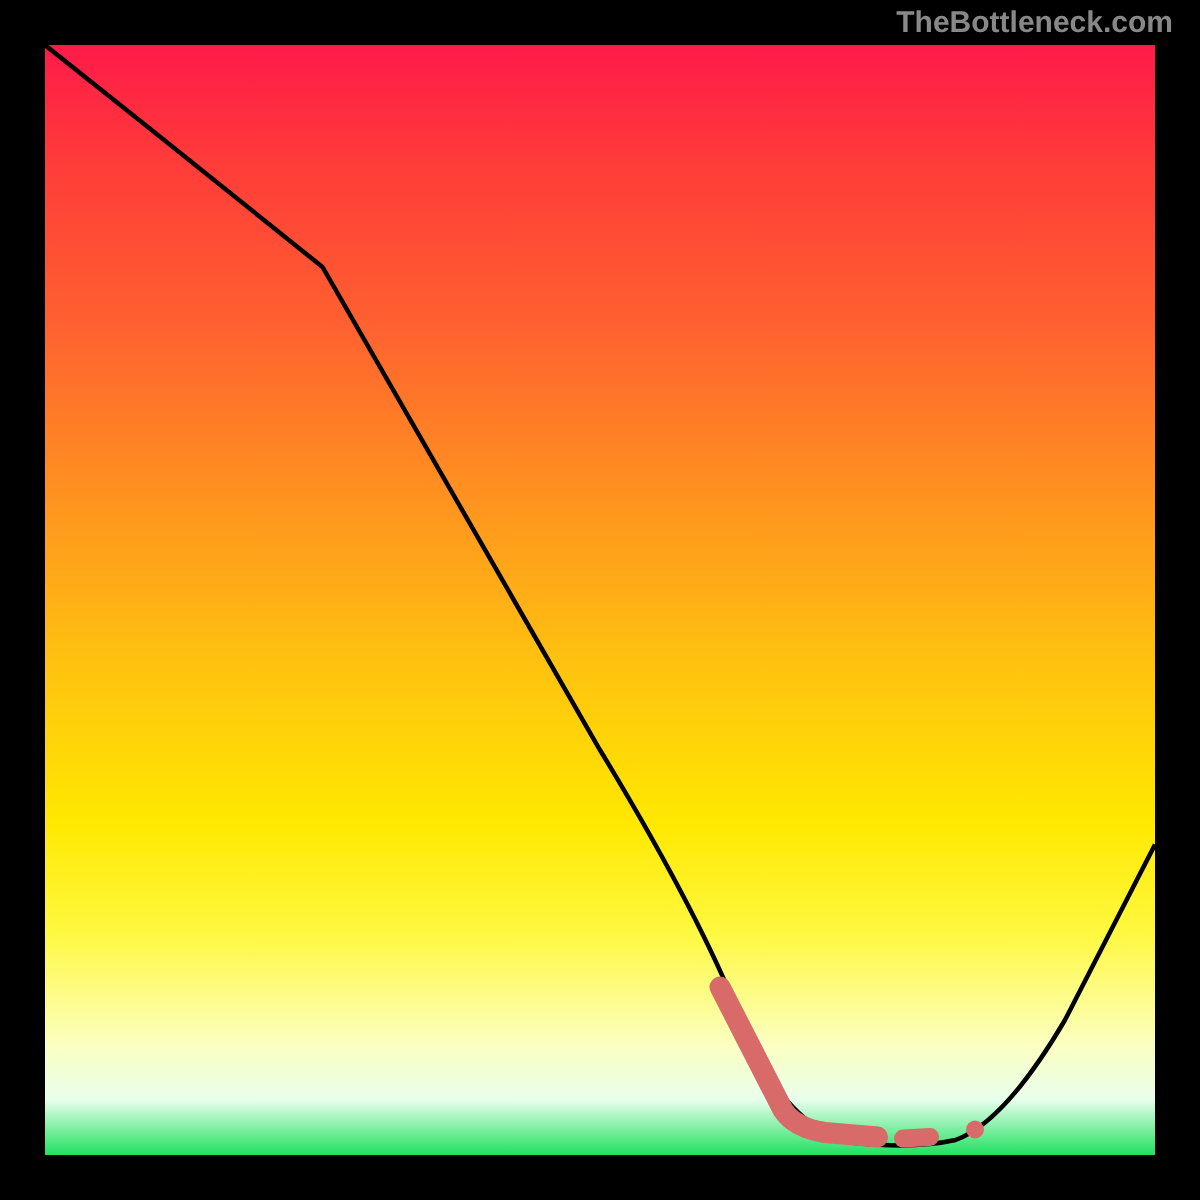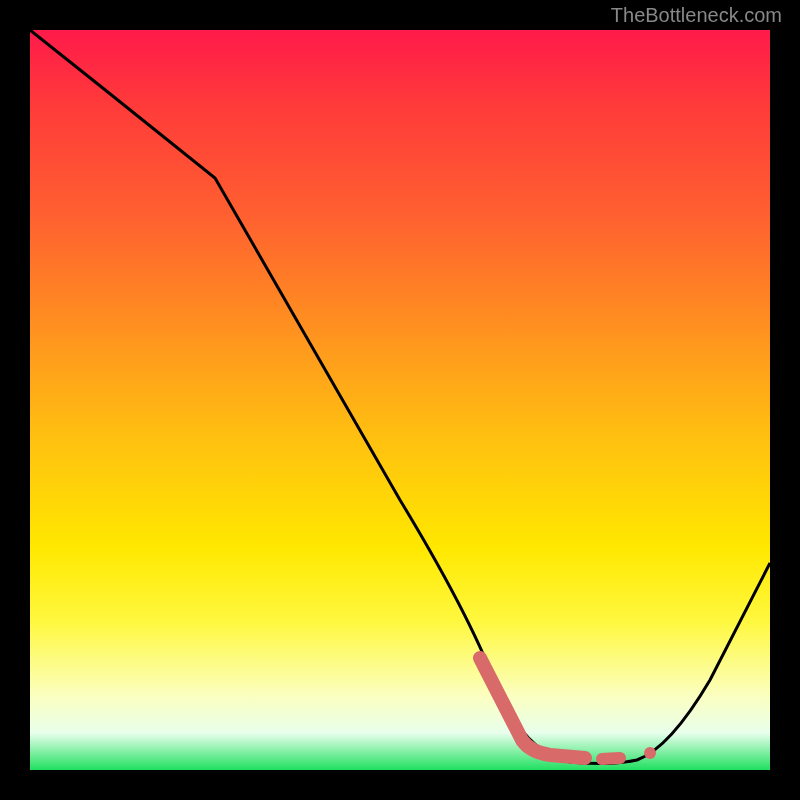--- a/index.html
+++ b/index.html
@@ -16,21 +16,21 @@
     height: 800px;
     position: relative;
     background: #000;
   }
   .watermark {
     position: absolute;
     top: 4px;
     right: 18px;
     color: #888;
     font-size: 20px;
-    font-weight: normal;
+    font-weight: bold;
     z-index: 10;
   }
   .plot-area {
     position: absolute;
     left: 30px;
     top: 30px;
     width: 740px;
     height: 740px;
     background: linear-gradient(to bottom,
       #ff1a4a 0%,

